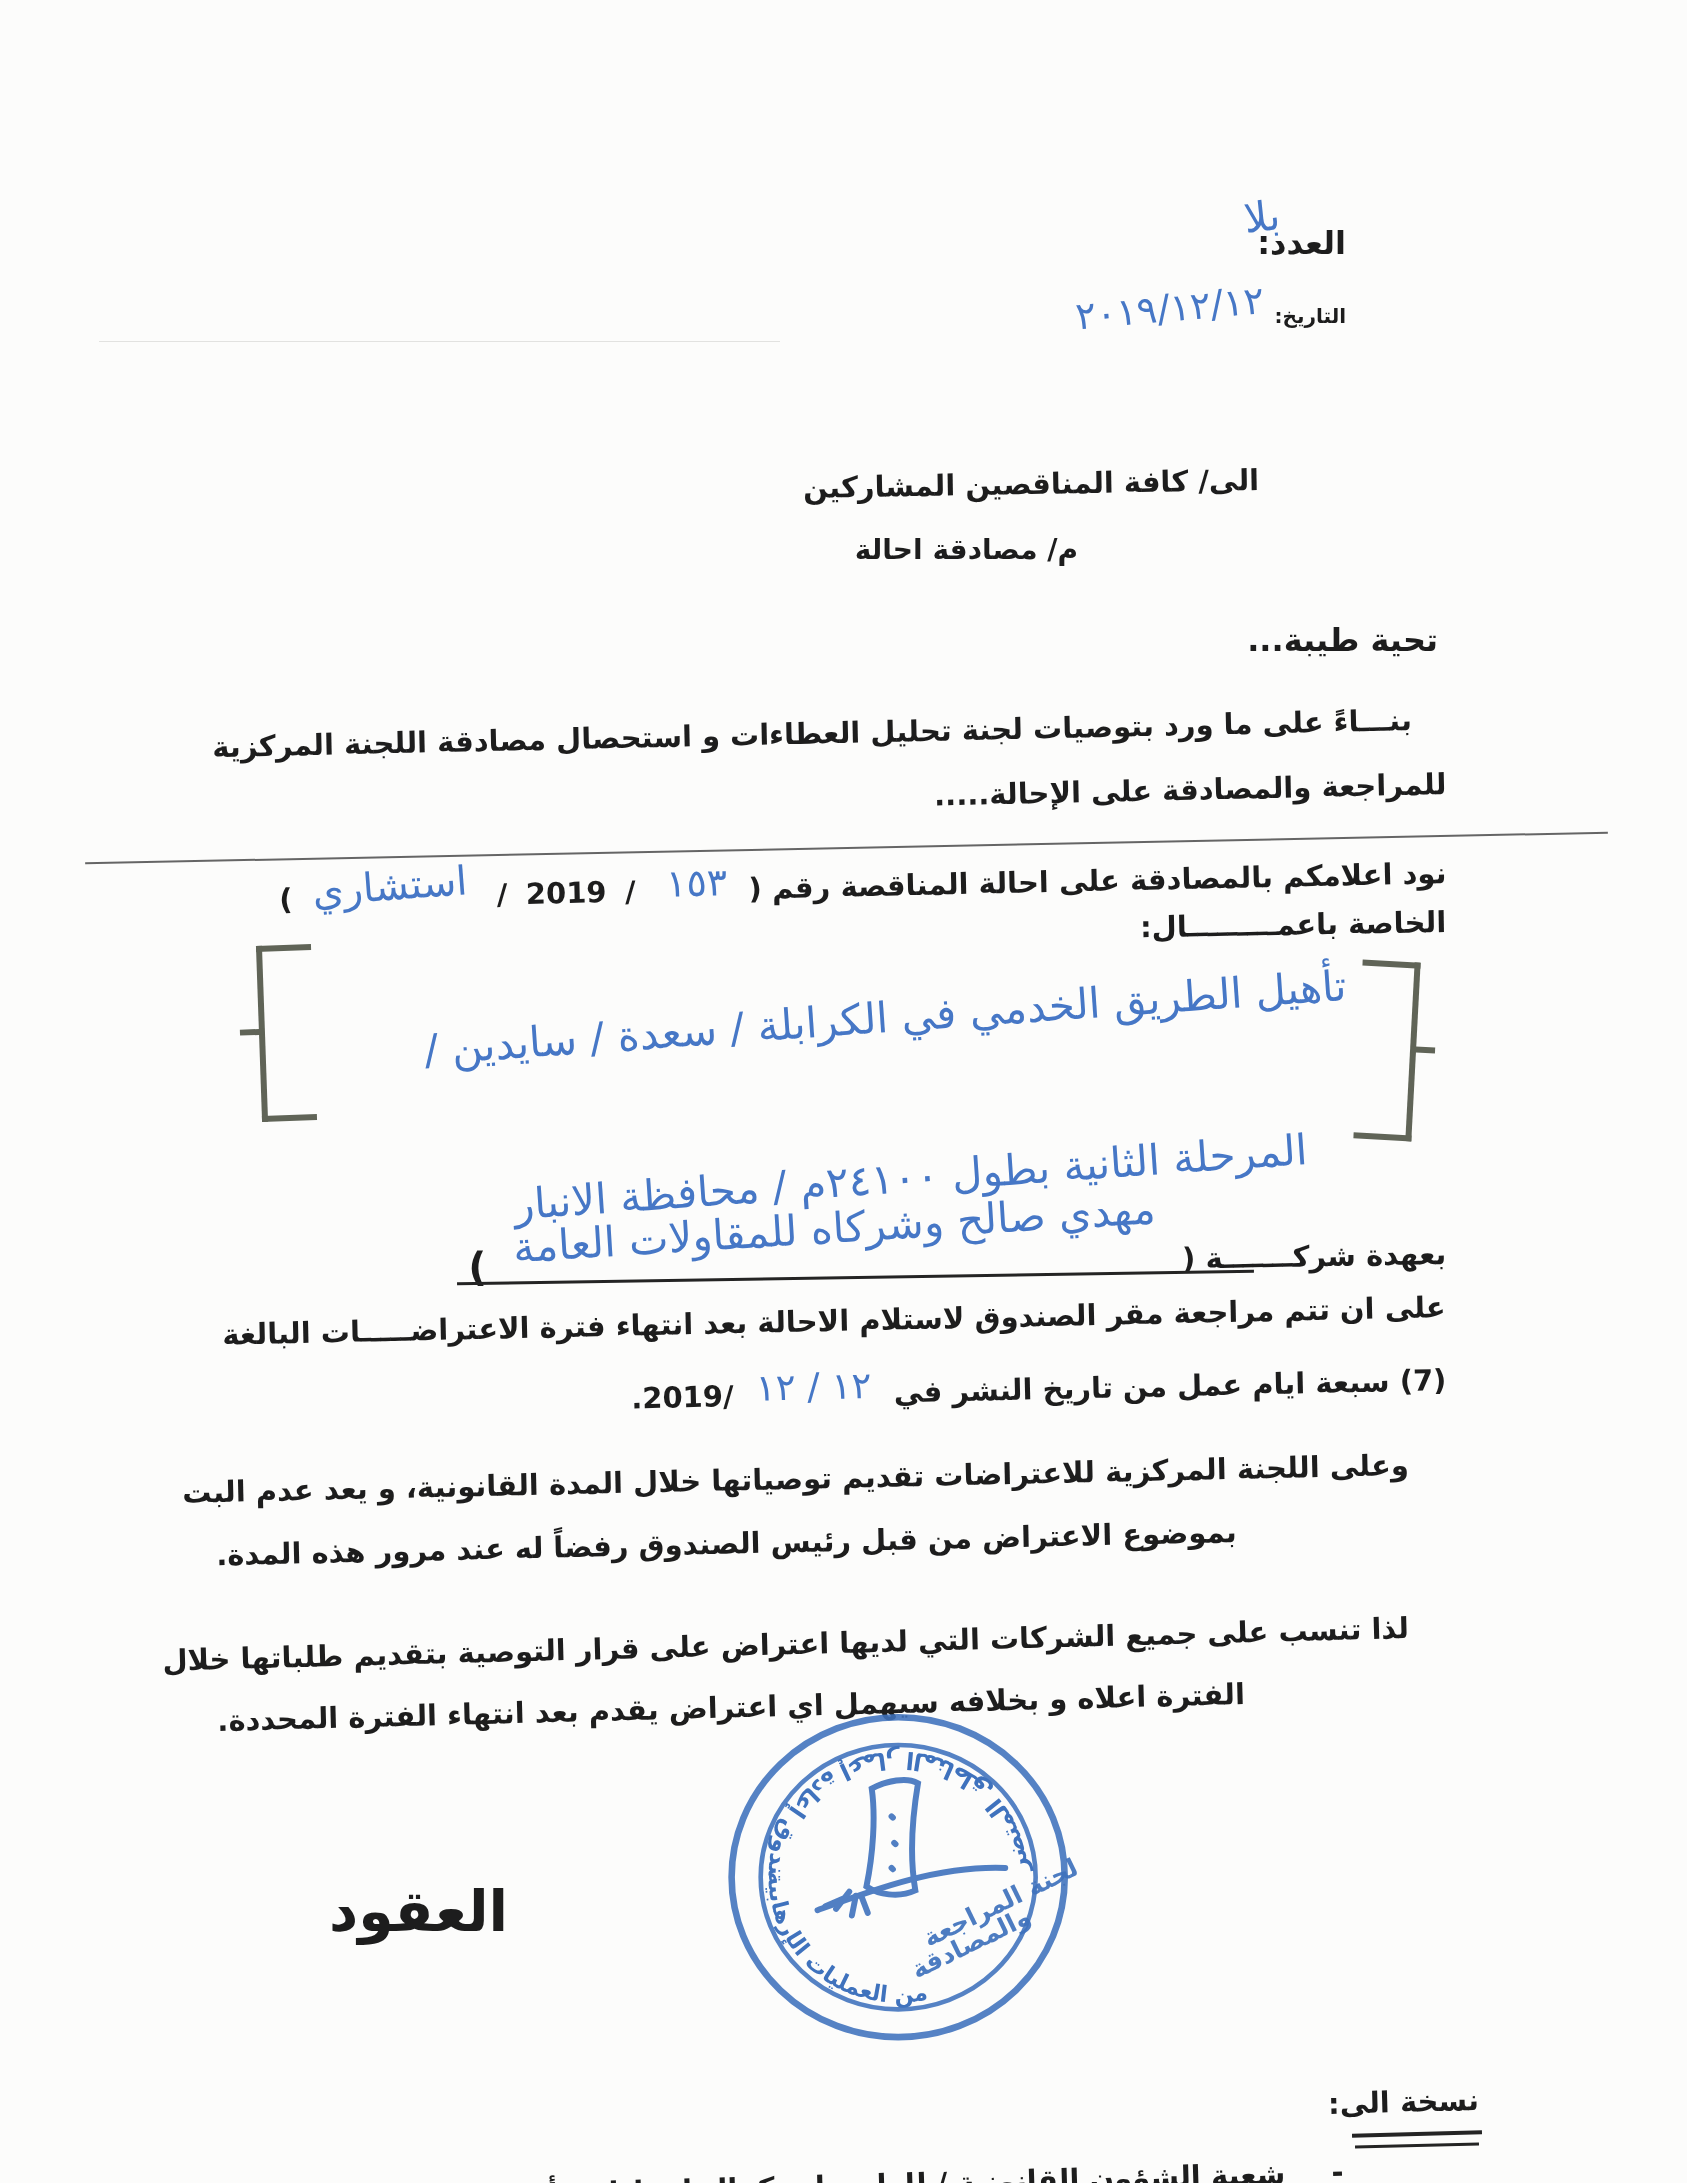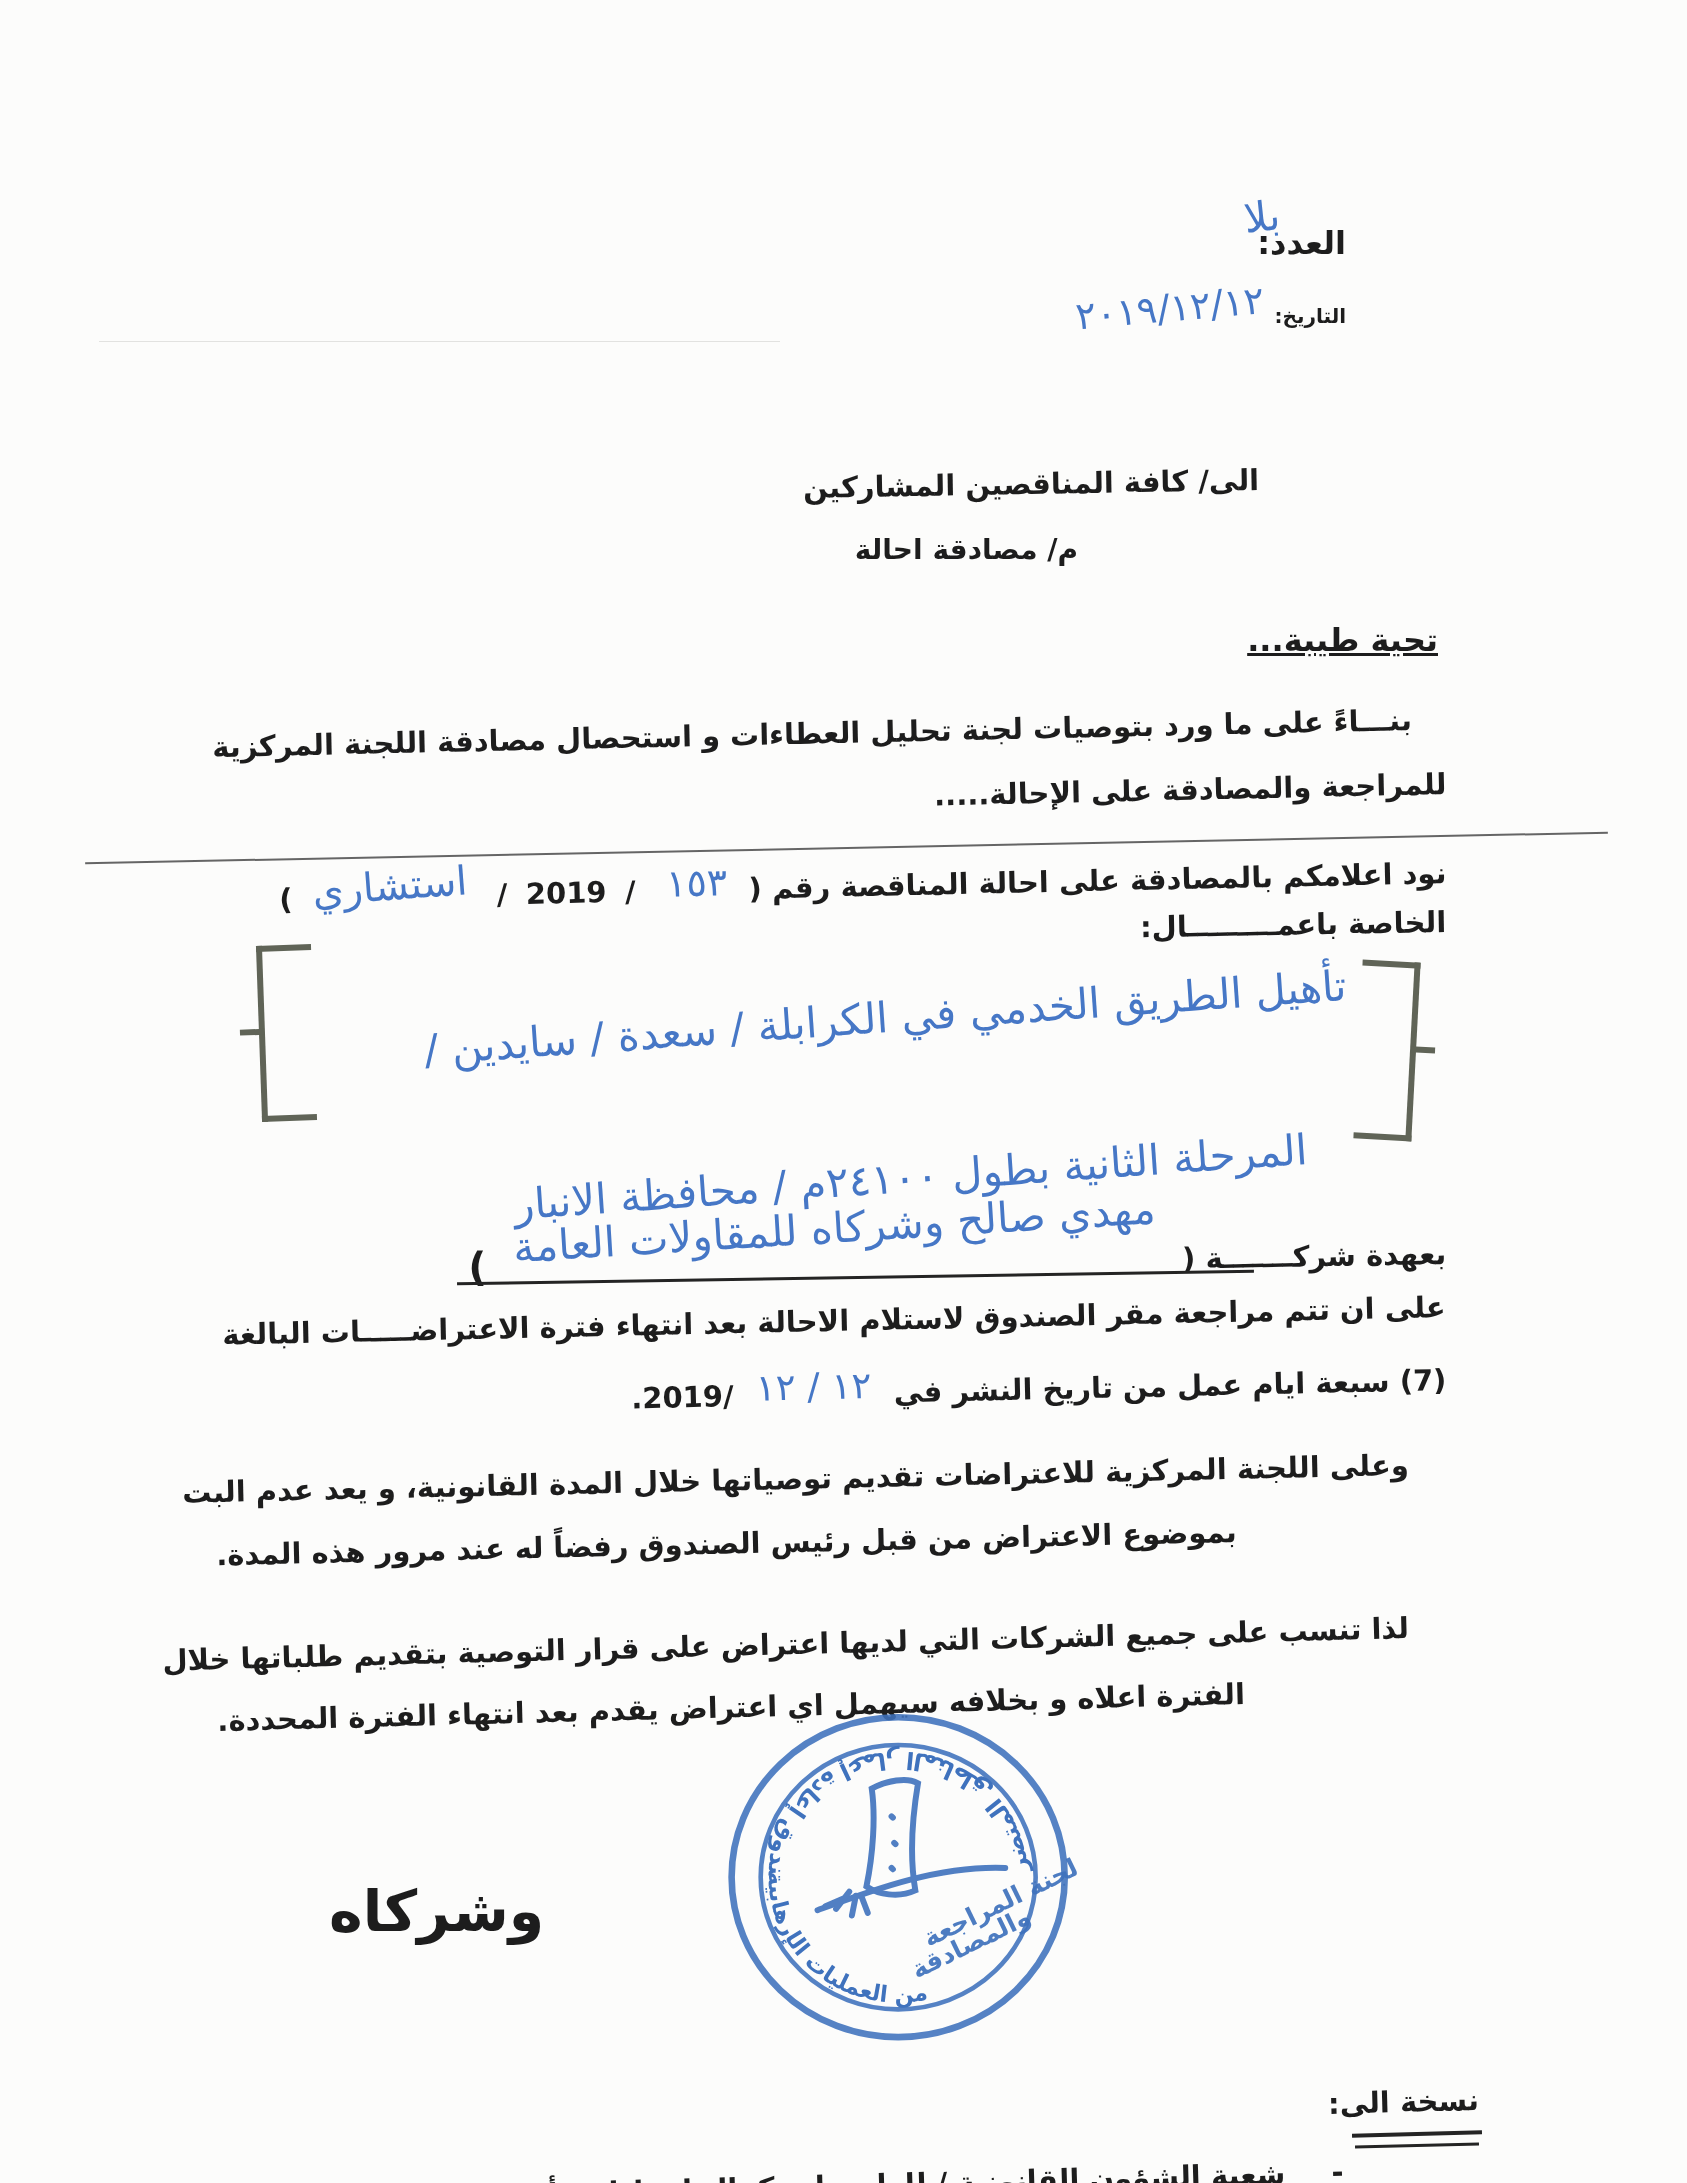--- a/index.html
+++ b/index.html
@@ -27,21 +27,21 @@
   <div class="artifact" style="left:99px;top:341px;width:681px;height:1.3px;background:#e2e2e0;"></div>
   <div class="artifact" style="left:85px;top:847px;width:1523px;height:2px;background:#4a4a4a;opacity:.85;transform:rotate(-1.15deg);"></div>
 
   <div class="line print" style="right:341px;top:224px;font-size:32px;">العدد:</div>
   <div class="line hand" style="right:407px;top:193px;font-size:41px;transform:rotate(-6deg);">بلا</div>
   <div class="line print" style="right:341px;top:304px;font-size:20px;">التاريخ:</div>
   <div class="line hand" style="right:423px;top:278px;font-size:38px;transform:rotate(-5deg);transform-origin:100% 50%;">٢٠١٩/١٢/١٢</div>
 
   <div class="line print" style="right:428px;top:463px;font-size:29px;transform:rotate(-1deg);transform-origin:100% 50%;">الى/ كافة المناقصين المشاركين</div>
   <div class="line print" style="right:609px;top:533px;font-size:28px;">م/ مصادقة احالة</div>
-  <div class="line print" style="right:249px;top:621px;font-size:32px;text-decoration:underline;">تحية طيبة...</div>
+  <div class="line print" style="right:249px;top:621px;font-size:32px;">تحية طيبة...</div>
 
   <div class="line print" style="right:275px;top:703px;font-size:29px;transform:rotate(-1.3deg);transform-origin:100% 50%;">بنـــاءً على ما ورد بتوصيات لجنة تحليل العطاءات و استحصال مصادقة اللجنة المركزية</div>
   <div class="line print" style="right:241px;top:767px;font-size:29px;transform:rotate(-1.3deg);transform-origin:100% 50%;">للمراجعة والمصادقة على الإحالة.....</div>
 
   <div class="line" style="right:241px;top:846px;font-size:29px;transform:rotate(-1.3deg);transform-origin:100% 50%;">
     <span class="print">نود اعلامكم بالمصادقة على احالة المناقصة رقم (</span>
     <span class="hand" style="font-size:38px;position:relative;top:-4px;margin:0 12px;">١٥٣</span>
     <span class="print" style="margin:0 9.3px;">/</span>
     <span class="print">2019</span>
     <span class="print" style="margin:0 9.3px;">/</span>
@@ -101,21 +101,21 @@
       <path d="M 262,170 l 2,2 M 266,210 l 2,2 M 262,248 l 2,2"></path>
       <path d="M 150,312 C 232,282 332,244 434,248"></path>
       <path d="M 198,284 l -20,26 M 208,290 l -6,30 M 216,290 l 10,26 M 190,294 l -28,12"></path>
     </g>
     <g fill="#3f72bd" font-weight="bold" opacity="0.92">
       <text x="318" y="368" font-size="38" transform="rotate(-26 318 368)">لجنة المراجعة</text>
       <text x="300" y="416" font-size="38" transform="rotate(-26 300 416)">والمصادقة</text>
     </g>
   </svg>
 
-  <div class="line print" style="left:329px;top:1878px;font-size:57px;letter-spacing:4px;">وشركاه</div>
+  <div class="line print" style="left:329px;top:1878px;font-size:57px;letter-spacing:4px;">العقود</div>
 
   <div class="line print" style="right:208px;top:2083px;font-size:29px;transform:rotate(-1.5deg);transform-origin:100% 50%;">نسخة الى:</div>
   <div class="ul-bar" style="right:205px;top:2132px;width:130px;height:4px;transform:rotate(-1.5deg);"></div>
   <div class="ul-bar" style="right:208px;top:2144px;width:124px;height:3.3px;transform:rotate(-1.5deg);"></div>
 
   <div class="line" style="right:344px;top:2155px;font-size:29px;transform:rotate(-1.6deg);transform-origin:100% 50%;">
     <span class="print" style="margin-left:37px;">-</span>
     <span class="print">شعبة الشؤون القانونية / للعلم واستكمال اجراءات تأييد صحة صدور الوثائق للشركة أعلاه</span>
   </div>
 

